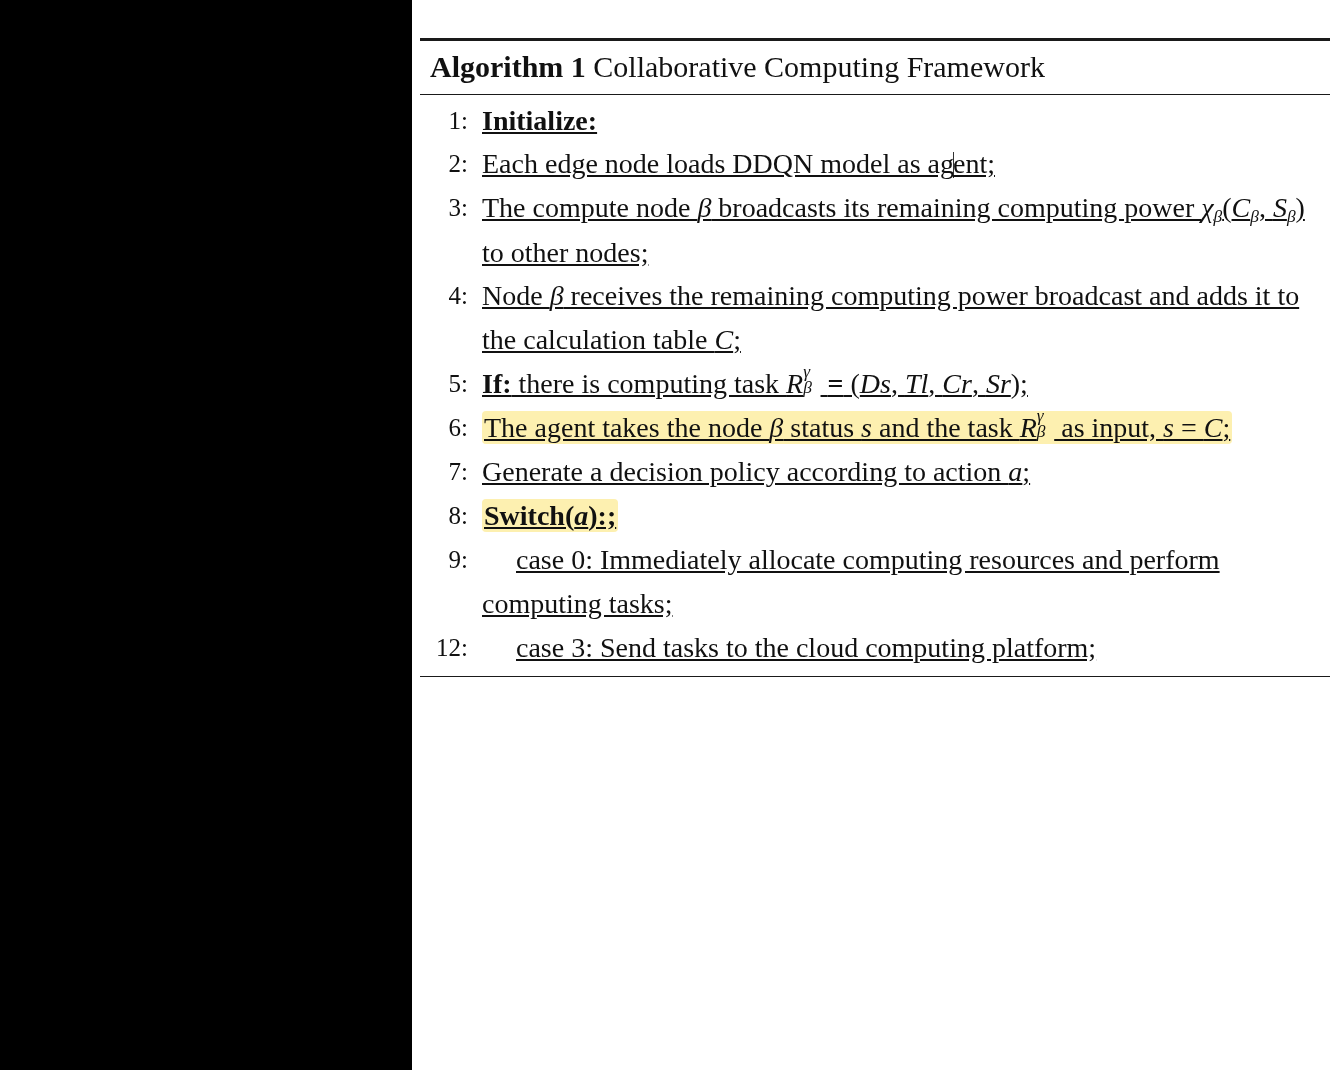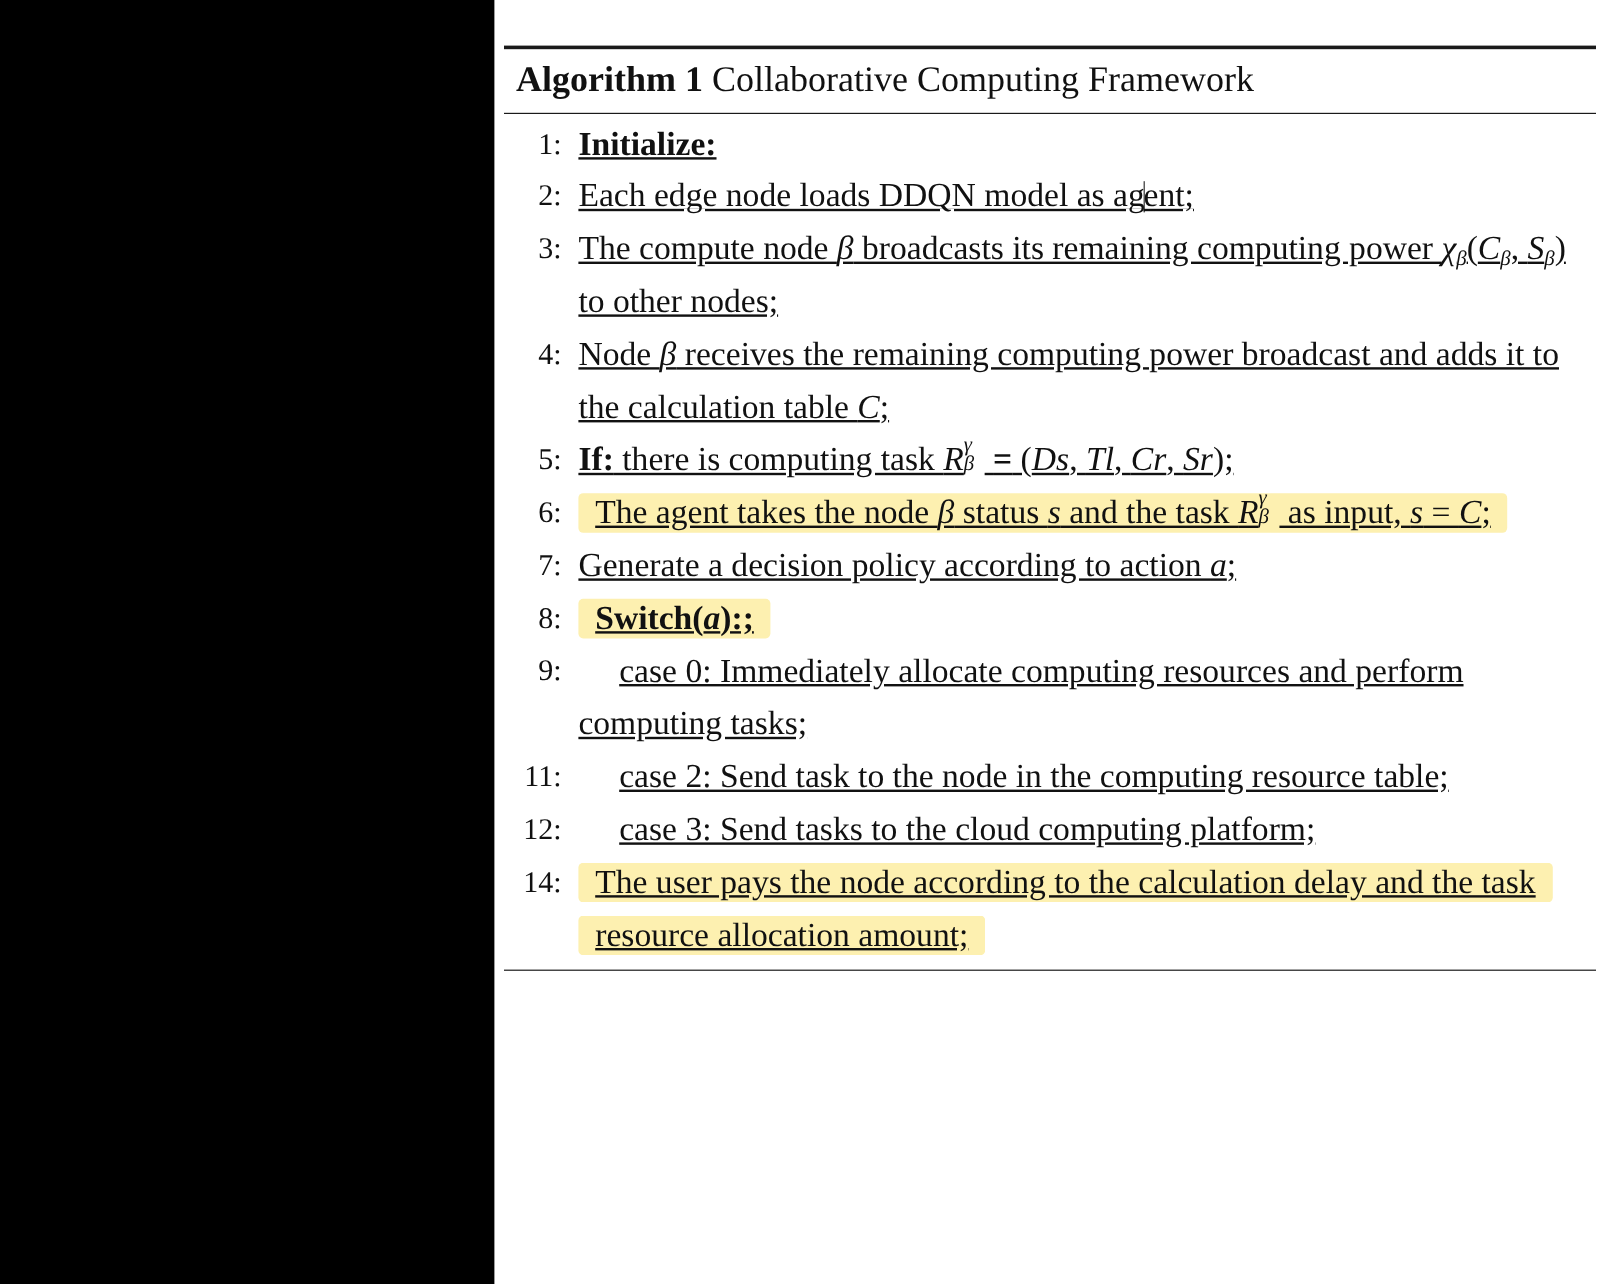--- a/index.html
+++ b/index.html
@@ -78,21 +78,21 @@
     box-sizing: border-box;
   }
   .txt {
     flex: 1 1 auto;
     padding-right: 6px;
     text-decoration: underline;
   }
   .hl {
     background: #fdf0b0;
     border-radius: 4px;
-    padding: 1px 14px;
+    padding: 1px 2px;
     box-decoration-break: clone;
     -webkit-box-decoration-break: clone;
   }
   i.m {
     font-family: "Liberation Serif", serif;
     font-style: italic;
   }
   .bold {
     font-weight: bold;
   }
@@ -188,35 +188,27 @@
           <div class="num">8:</div>
           <div class="txt"><span class="hl bold">Switch(<i class="m">a</i>):;</span></div>
         </div>
 
         <div class="line">
           <div class="num">9:</div>
           <div class="txt"><span class="indent"></span>case 0: Immediately allocate computing resources and perform computing tasks;</div>
         </div>
 
 
-        <div class="line">
-          <div class="num">11:</div>
-          <div class="txt"><span class="indent"></span>case 2: Send task to the node in the computing resource table;</div>
-        </div>
 
         <div class="line">
           <div class="num">12:</div>
           <div class="txt"><span class="indent"></span>case 3: Send tasks to the cloud computing platform;</div>
         </div>
 
 
-        <div class="line">
-          <div class="num">14:</div>
-          <div class="txt"><span class="hl">The user pays the node according to the calculation delay and the task resource allocation amount;</span></div>
-        </div>
 
       </div>
 
       <div class="rule-bot"></div>
 
     </div>
   </div>
 </div>
 
 </body></html>

